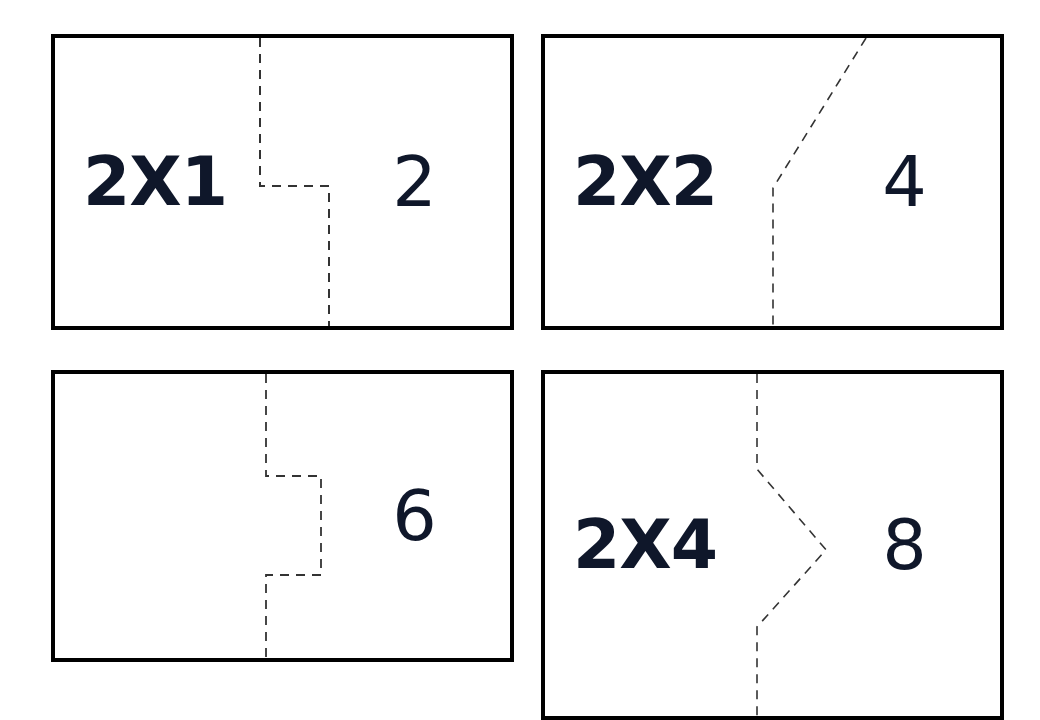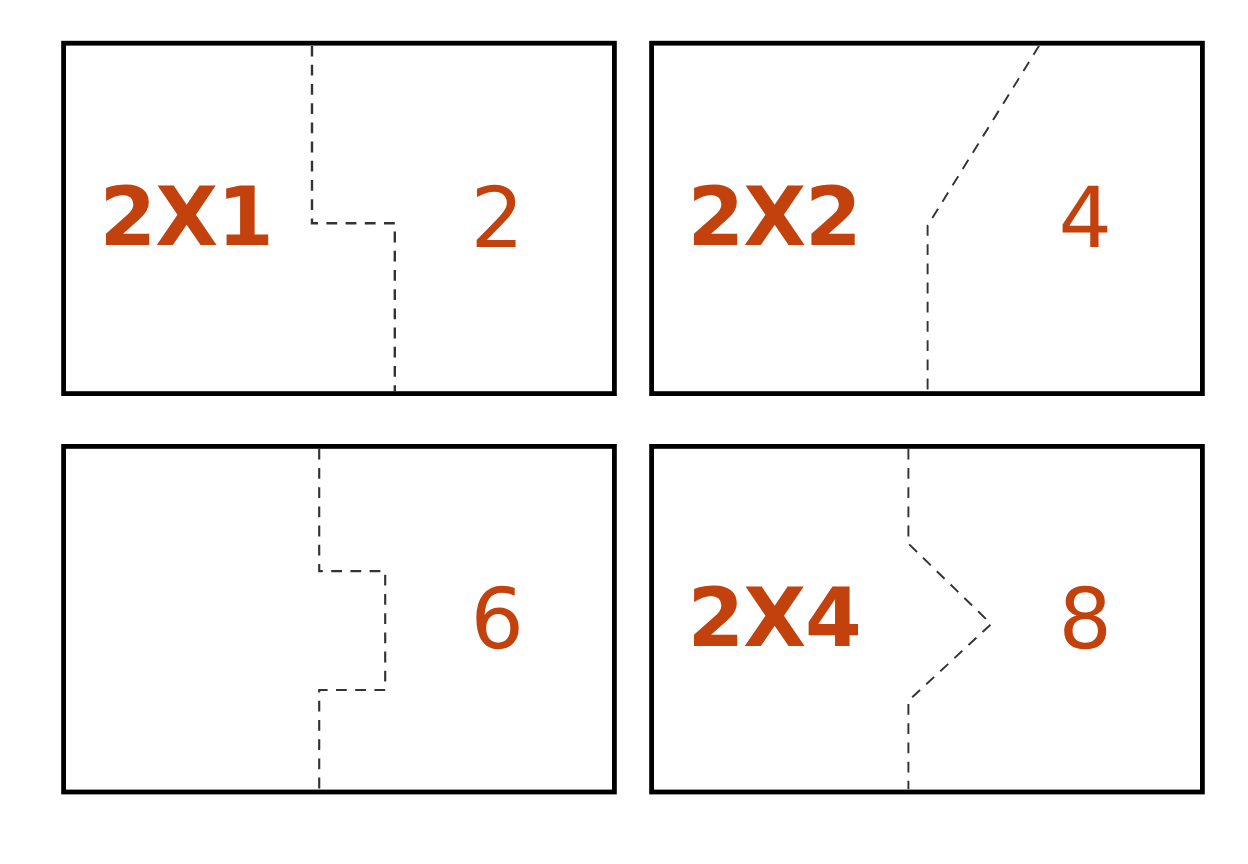--- a/index.html
+++ b/index.html
@@ -52,21 +52,21 @@
   .answer-text {
     position: absolute;
     top: 0;
     height: 100%;
     display: flex;
     align-items: center;
     font-family: "DejaVu Sans", sans-serif;
     font-weight: bold;
     font-size: 68px;
     line-height: 1;
-    color: #c2410c;
+    color: #0f172a;
     letter-spacing: -1px;
     white-space: nowrap;
   }
 
   .question-text {
     left: 28px;
     justify-content: flex-start;
   }
 
   .answer-text {
@@ -75,21 +75,21 @@
     justify-content: center;
     font-weight: normal;
     font-size: 70px;
     letter-spacing: 0;
   }
 
   
   .slot-r0c0 { left: 51px;  top: 34px;  width: 463px; height: 296px; }
   .slot-r0c1 { left: 541px; top: 34px;  width: 463px; height: 296px; }
   .slot-r1c0 { left: 51px;  top: 370px; width: 463px; height: 292px; }
-  .slot-r1c1 { left: 541px; top: 370px; width: 463px; height: 292px; }
+  .slot-r1c1 { left: 541px; top: 370px; width: 463px; height: 350px; }
 </style>
 </head>
 <body>
 
 <div id="card-sheet">
 
   <div class="flashcard slot-r0c0">
     <div class="card-face">
       <div class="question-text">2X1</div>
       <div class="answer-text">2</div>

